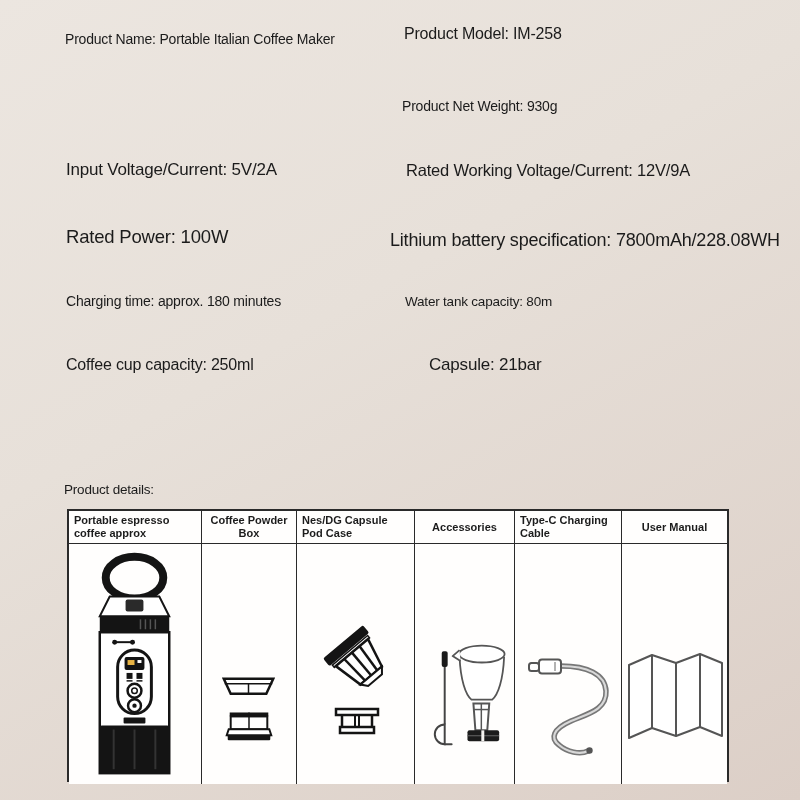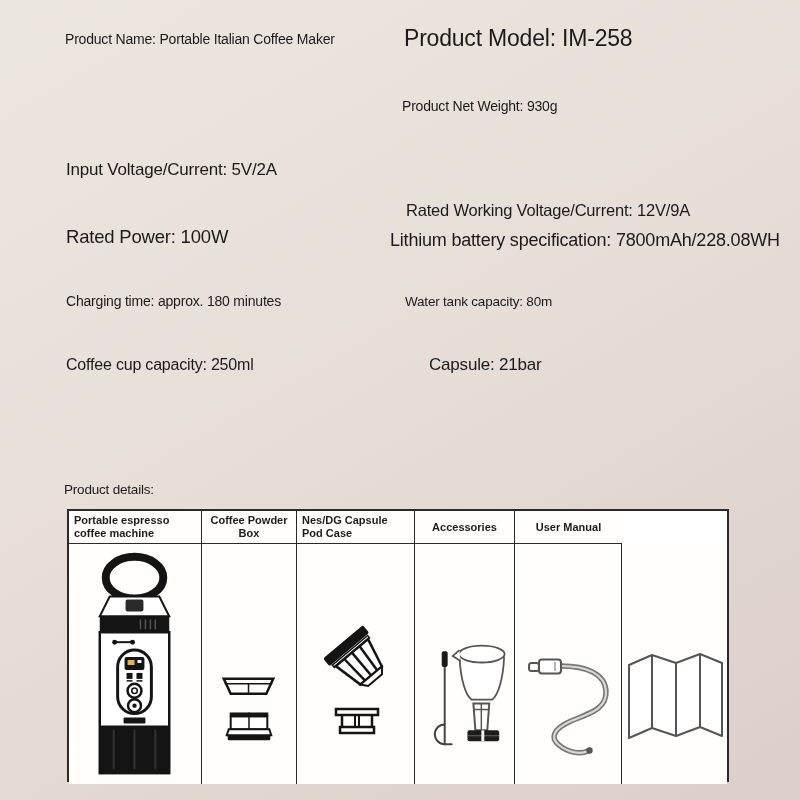--- a/index.html
+++ b/index.html
@@ -21,23 +21,23 @@
     color:#1b1b1b;
   }
   
   .s0l{left:65px;top:31px;font-size:14px;}
   .s1l{left:65px;top:94px;font-size:17.5px;}
   .s2l{left:66px;top:160px;font-size:17px;}
   .s3l{left:66px;top:226px;font-size:18.5px;}
   .s4l{left:66px;top:293px;font-size:14px;}
   .s5l{left:66px;top:356px;font-size:16px;}
   
-  .s0r{left:404px;top:25px;font-size:23px;}
+  .s0r{left:404px;top:25px;font-size:16px;}
   .s1r{left:402px;top:98px;font-size:14px;}
-  .s2r{left:406px;top:161px;font-size:16.5px;margin-top:40px;}
+  .s2r{left:406px;top:161px;font-size:16.5px;}
   .s3r{left:390px;top:230px;font-size:18px;}
   .s4r{left:405px;top:294px;font-size:13.5px;}
   .s5r{left:429px;top:355px;font-size:17px;}
   .standards{left:65px;top:424px;font-size:18.5px;}
   .details-label{left:64px;top:482px;font-size:13.5px;}
 
   
   .dtable{
     position:absolute;left:67px;top:509px;width:662px;height:273px;
     display:flex;flex-direction:column;
@@ -76,24 +76,25 @@
   <div class="spec s3l">Rated Power: 100W</div>
   <div class="spec s3r">Lithium battery specification: 7800mAh/228.08WH</div>
   <div class="spec s4l">Charging time: approx. 180 minutes</div>
   <div class="spec s4r">Water tank capacity: 80m</div>
   <div class="spec s5l">Coffee cup capacity: 250ml</div>
   <div class="spec s5r">Capsule: 21bar</div>
   <div class="spec details-label">Product details:</div>
 
   <div class="dtable">
     <div class="drow header">
-      <div class="dcell h-left">Portable espresso coffee machine</div>
+      <div class="dcell h-left">Portable espresso coffee approx</div>
       <div class="dcell h-center">Coffee Powder Box</div>
       <div class="dcell h-left">Nes/DG Capsule Pod Case</div>
       <div class="dcell h-center">Accessories</div>
+      <div class="dcell h-left">Type-C Charging Cable</div>
       <div class="dcell h-center h-big">User Manual</div>
     </div>
 
     <div class="drow body">
 
       <div class="dcell">
         <svg viewBox="0 0 133 240" preserveAspectRatio="xMidYMid meet">
           <ellipse cx="66" cy="33" rx="29" ry="21" fill="none" stroke="#141414" stroke-width="8"></ellipse>
           <polygon points="41,52 91,52 101,72 31,72" fill="#fff" stroke="#141414" stroke-width="2"></polygon>
           <rect x="57" y="55" width="18" height="12" rx="2" fill="#2a2a2a"></rect>

